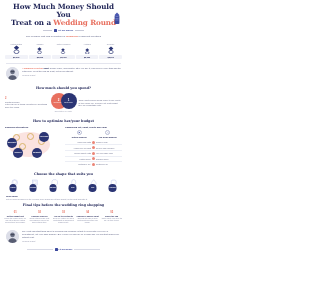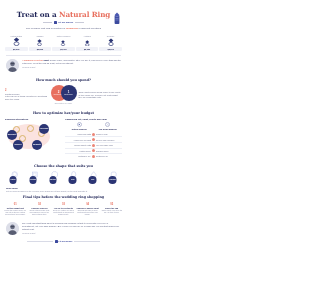--- a/index.html
+++ b/index.html
@@ -170,22 +170,22 @@
   .f-mark { width:3px; height:3px; background:#3c4a9e; border-radius:0.6px; }
   .f-text { font-size:2.2px; font-weight:bold; color:#3c4a9e; }
 </style>
 </head>
 <body>
 
 <div class="page">
 
   <div class="header">
     <div class="title">
-      <br>
-      <span>Treat on a </span><span class="accent">Natural Ring</span>
+      <span>How Much Money Should You</span><br>
+      <span>Treat on a </span><span class="accent">Wedding Round</span>
     </div>
     <div class="brandrow">
       <span class="rule"></span>
       <span class="brand-mark"></span>
       <span class="brand-text">Fit My Money</span>
       <span class="rule"></span>
     </div>
     <div class="subtitle">
       <span>The average cost and perception of </span><span class="hl">diamonds</span><span> in different countries</span>
     </div>

